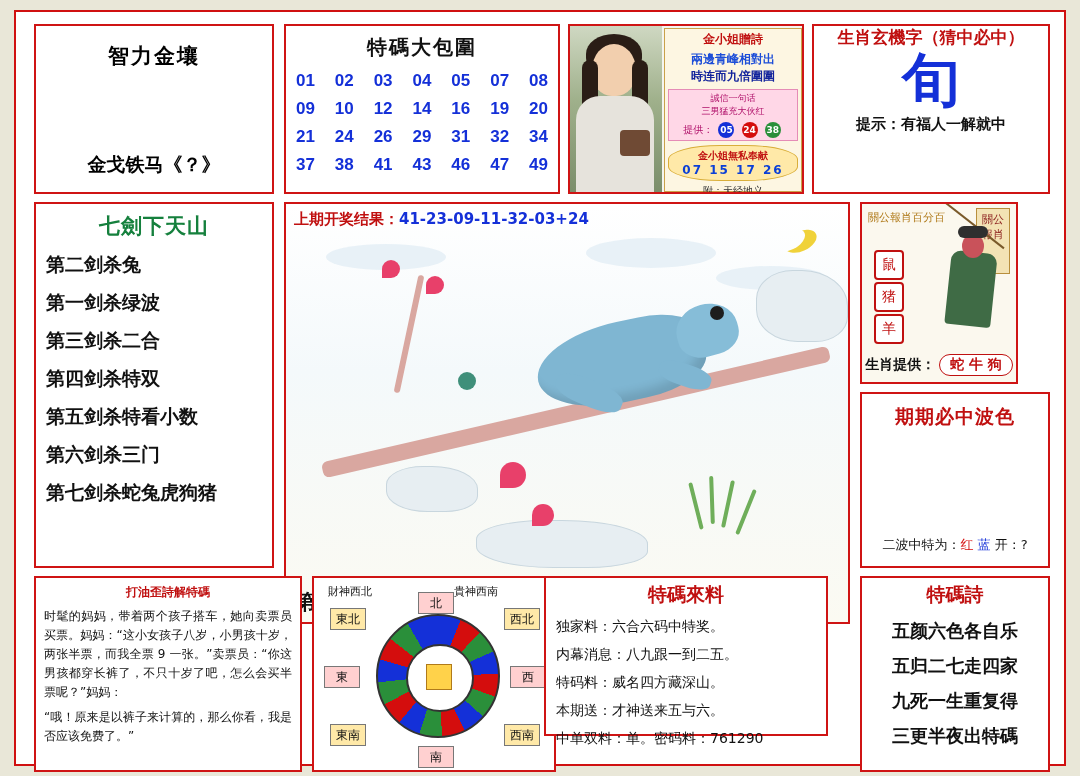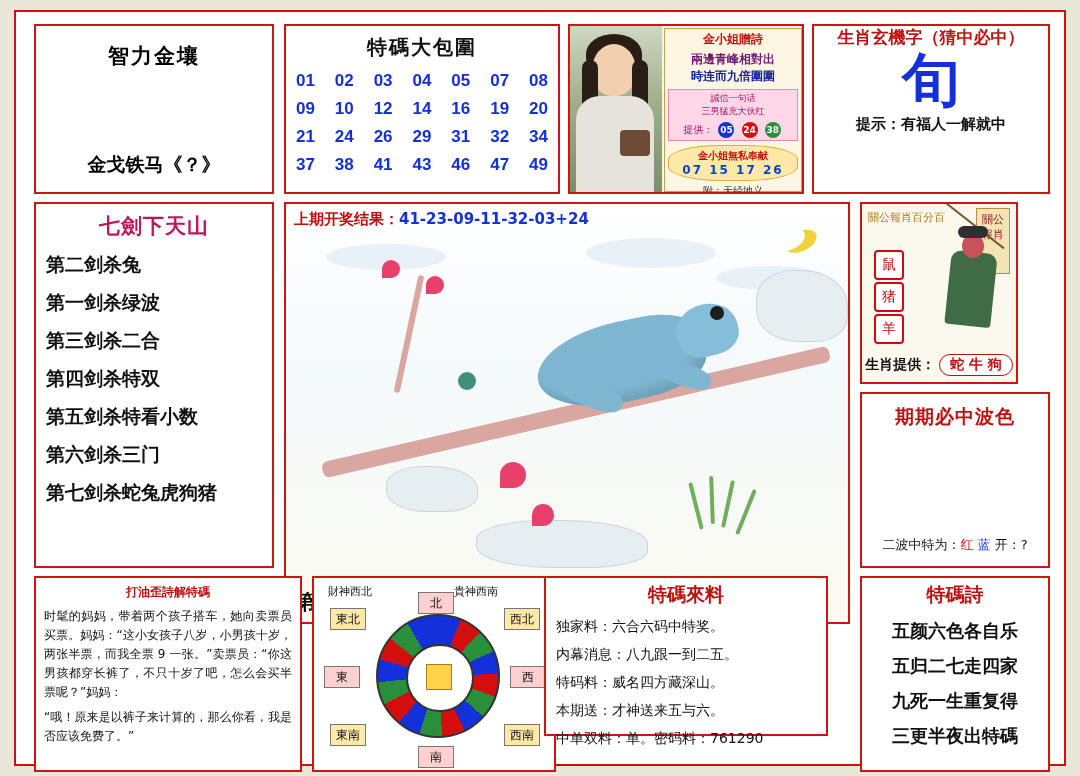--- a/index.html
+++ b/index.html
@@ -46,41 +46,41 @@
   .lady-photo{position:absolute;left:0;top:0;width:92px;height:166px;
      background:linear-gradient(180deg,#cfd8c2 0%,#9fb08b 45%,#7b8e6b 100%);}
   .lady-face{position:absolute;left:22px;top:18px;width:44px;height:52px;border-radius:50% 50% 45% 45%;background:#f2cfae;}
   .lady-hair{position:absolute;left:16px;top:8px;width:56px;height:40px;border-radius:50% 50% 40% 40%;background:#2a1d16;}
   .lady-hair2{position:absolute;left:12px;top:34px;width:16px;height:60px;background:#2a1d16;border-radius:8px;}
   .lady-hair3{position:absolute;left:62px;top:34px;width:16px;height:60px;background:#2a1d16;border-radius:8px;}
   .lady-body{position:absolute;left:6px;top:70px;width:78px;height:96px;background:#e6e3dc;border-radius:24px 24px 0 0;}
   .lady-bag{position:absolute;left:50px;top:104px;width:30px;height:26px;background:#6f4a34;border-radius:4px;}
   .lady-right{position:absolute;left:94px;top:2px;width:138px;height:164px;background:#fdf6e2;border:1px solid #c9a14a;box-sizing:border-box;}
   .lady-right .l1{text-align:center;font-size:12px;color:#c01010;font-weight:bold;margin-top:2px;}
-  .lady-right .l2{text-align:center;font-size:12px;color:#701a75;font-weight:bold;margin-top:3px;}
+  .lady-right .l2{text-align:center;font-size:12px;color:#1d4ed8;font-weight:bold;margin-top:3px;}
   .lady-right .l3{text-align:center;font-size:12px;color:#12239c;font-weight:bold;}
   .lady-right .pink{margin:4px 3px 0;background:#ffd7e7;border:1px solid #e58cb6;padding:2px;}
   .lady-right .pink .p1{font-size:9px;color:#b0106a;text-align:center;}
   .lady-right .pink .p2{font-size:9px;color:#b0106a;text-align:center;}
   .lady-right .nums{font-size:10px;color:#b0106a;text-align:center;margin-top:4px;}
   .lady-right .nums b{display:inline-block;width:16px;height:16px;line-height:16px;border-radius:50%;color:#fff;margin:0 2px;font-size:9px;}
   .lady-right .yellow{margin:4px 3px 0;background:#ffe9a8;border:1px solid #d9ae3a;border-radius:40%;padding:3px 2px;}
   .lady-right .yellow .y1{font-size:10px;color:#c01010;text-align:center;font-weight:bold;}
   .lady-right .yellow .y2{font-size:12px;color:#0b3fd6;text-align:center;font-weight:bold;letter-spacing:2px;}
   .lady-right .foot{font-size:10px;color:#333;text-align:center;margin-top:3px;}
 
   
   #xuanji{left:796px;top:12px;width:238px;height:170px;}
   #xuanji .hd{text-align:center;font-size:17px;font-weight:bold;color:#c01010;margin-top:0;}
   #xuanji .big{text-align:center;font-size:58px;font-weight:bold;color:#1430d8;line-height:62px;font-family:"DejaVu Sans",sans-serif;}
   #xuanji .tip{text-align:center;font-size:15px;font-weight:bold;color:#111;margin-top:4px;}
 
   
   #qijian{left:18px;top:190px;width:240px;height:366px;}
-  #qijian .hd{text-align:center;font-size:21px;font-weight:bold;color:#be185d;margin-top:8px;letter-spacing:1px;}
+  #qijian .hd{text-align:center;font-size:21px;font-weight:bold;color:#15803d;margin-top:8px;letter-spacing:1px;}
   #qijian .row{font-size:19px;font-weight:bold;color:#111;margin:12px 0 0 10px;}
 
   
   #pic{left:268px;top:190px;width:566px;height:422px;overflow:hidden;background:#fdfcf6;}
   #pic .result{position:absolute;left:8px;top:6px;font-size:15px;font-weight:bold;color:#c01010;}
   #pic .result .nums{color:#1430d8;}
   #pic .issue{position:absolute;left:8px;bottom:6px;font-size:21px;font-weight:bold;color:#111;}
   .sky{position:absolute;left:0;top:0;width:100%;height:100%;
     background:linear-gradient(180deg,#ffffff 0%,#f4f9fb 40%,#fbfaf2 100%);}
   .cloud{position:absolute;background:#e6f0f6;border-radius:50%;opacity:.9;}

